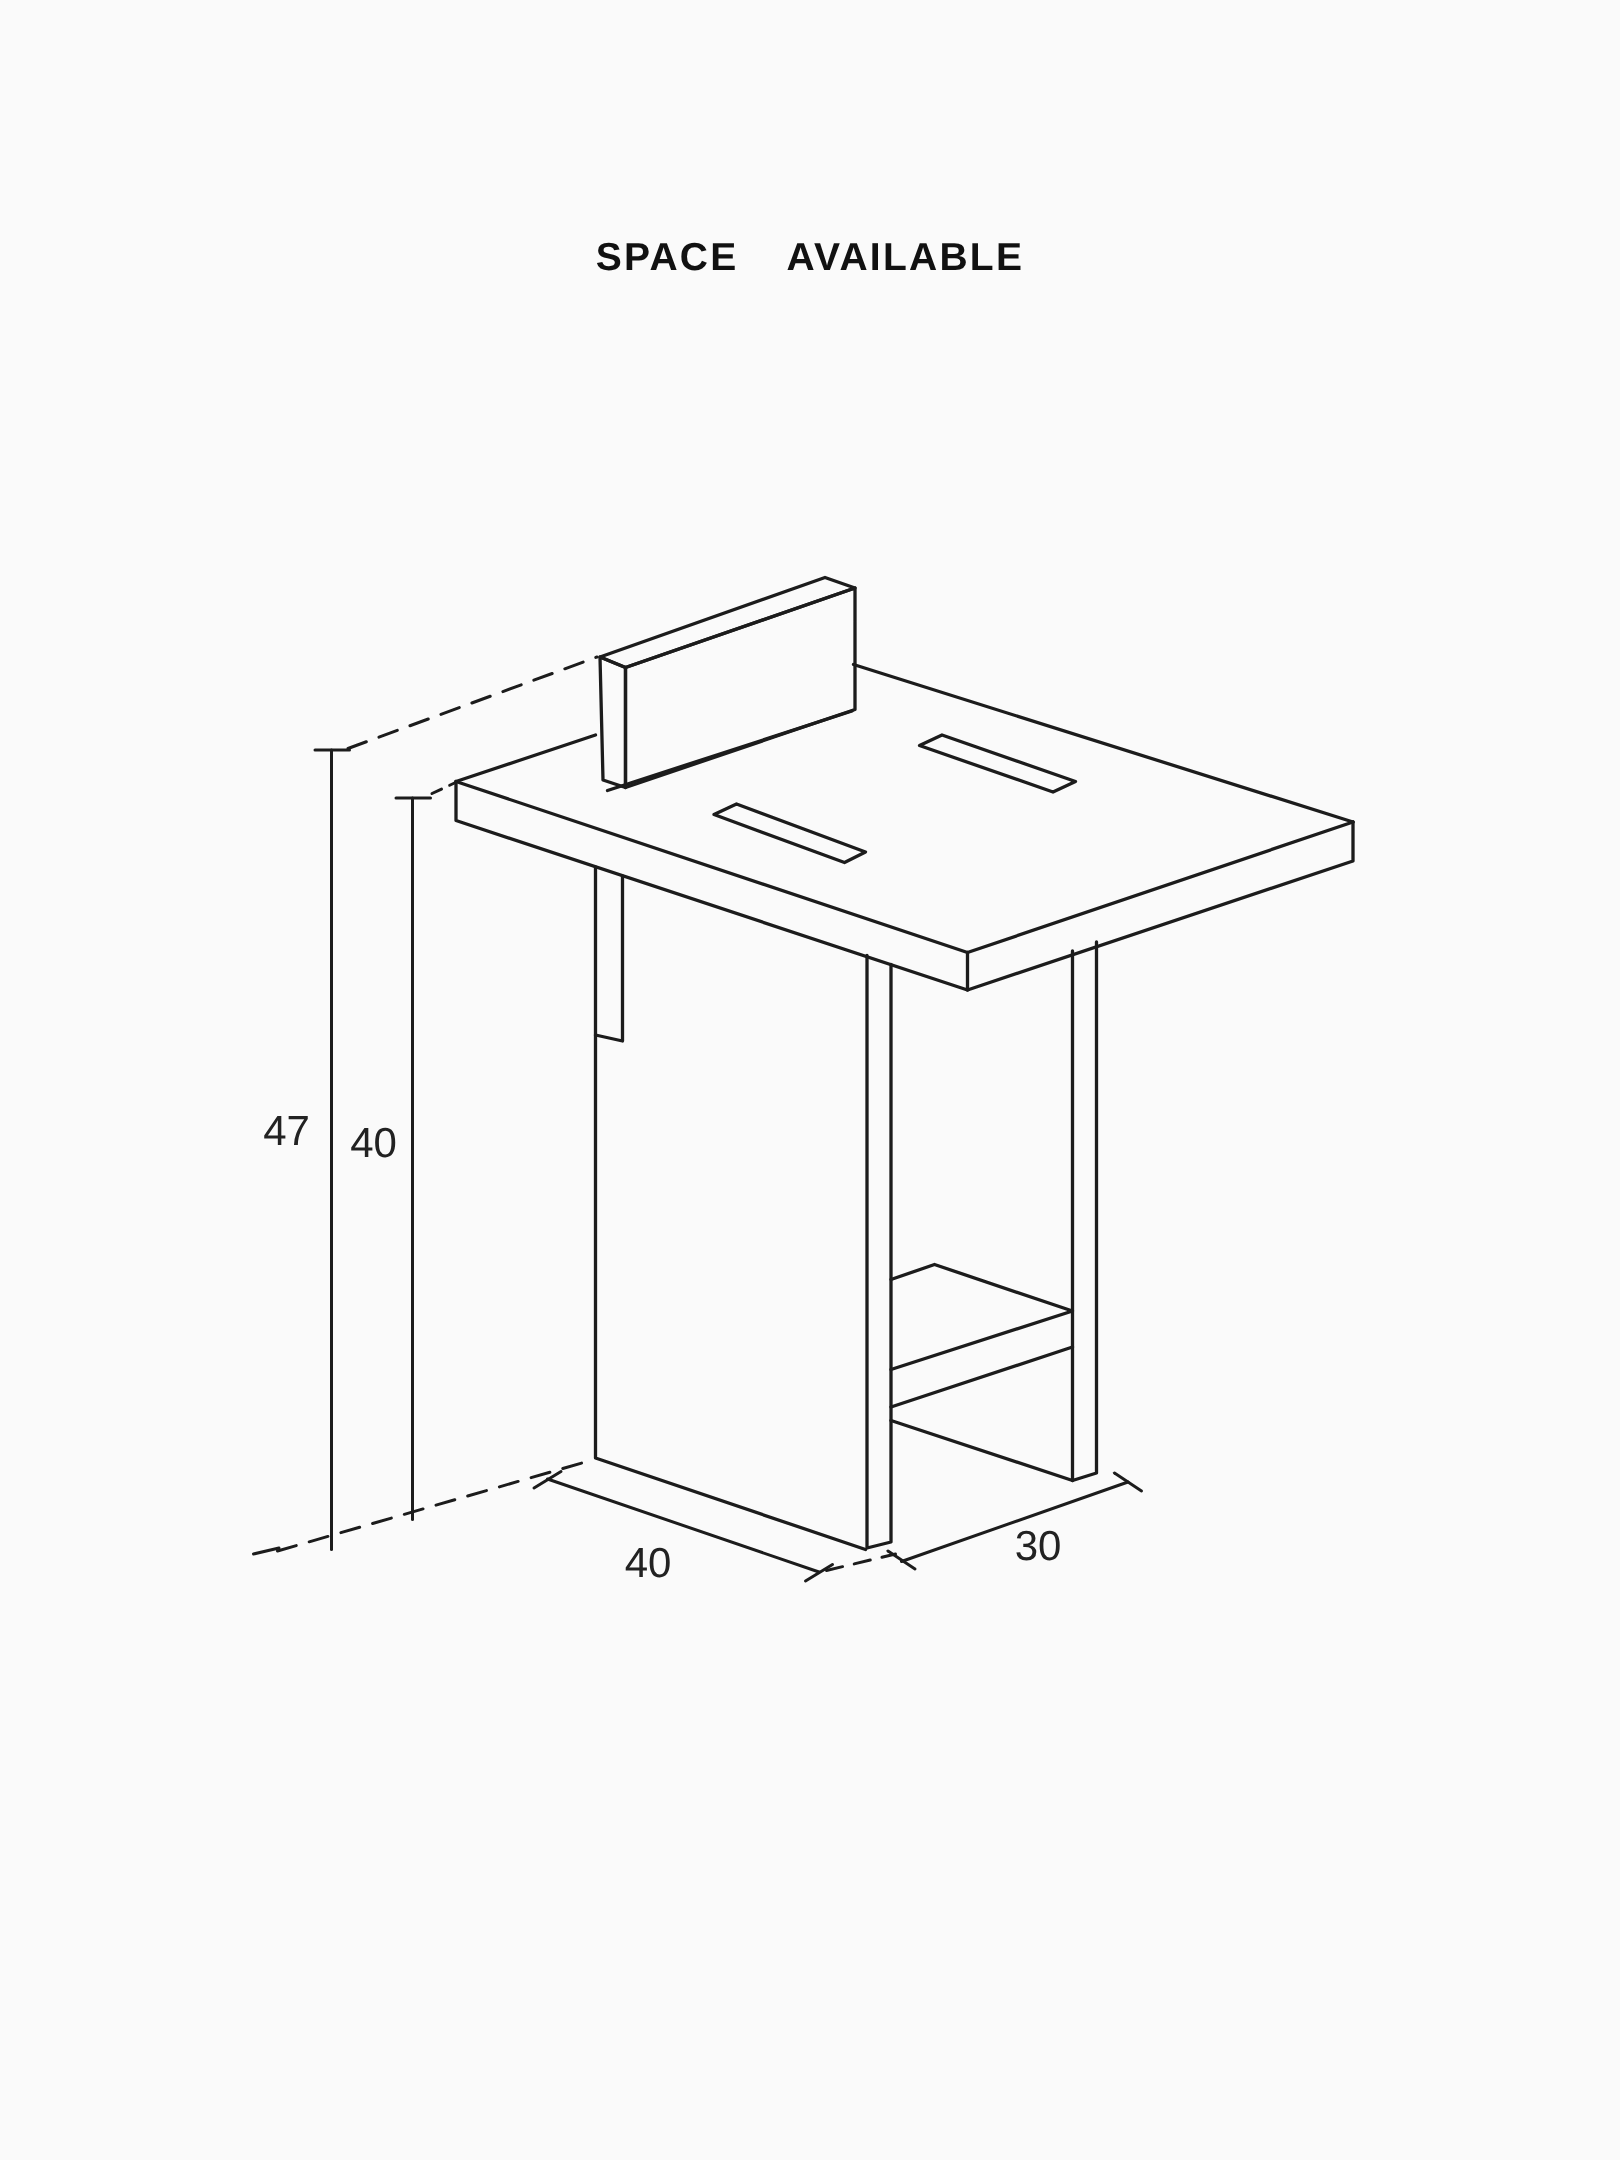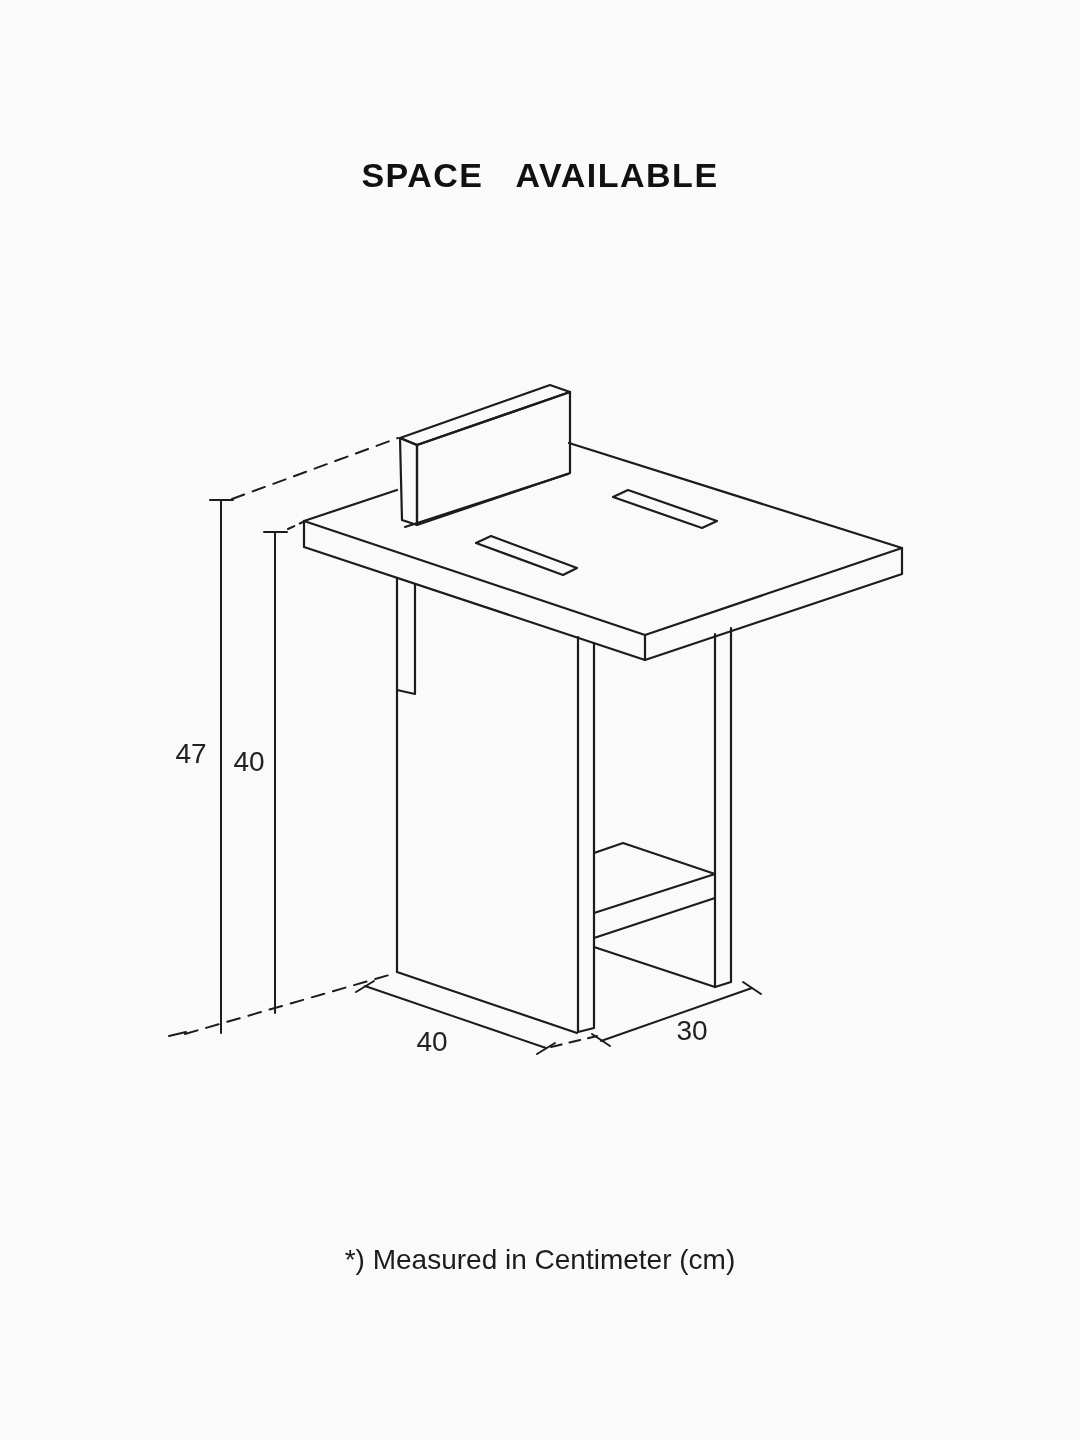--- a/index.html
+++ b/index.html
@@ -12,21 +12,21 @@
     position:relative;
     width:1080px;height:1440px;
     background:#fafafa;
     overflow:hidden;
   }
   .title{
     position:absolute;
     top:156px;left:0;right:0;
     text-align:center;
     font-weight:700;
-    font-size:34px;
+    font-size:26px;
     letter-spacing:1.5px;
     color:#111;
     white-space:nowrap;
   }
   .title .w1{margin-right:32px;}
   .drawing{
     position:absolute;
     inset:0;
   }
   .footnote{
@@ -132,15 +132,14 @@
         <path d="M743,982 L761,994"></path>
       </g>
     </g>
 
     <text x="191" y="763" text-anchor="middle">47</text>
     <text x="249" y="771" text-anchor="middle">40</text>
     <text x="432" y="1051" text-anchor="middle">40</text>
     <text x="692" y="1040" text-anchor="middle">30</text>
   </svg>
 
-  <div class="footnote">*) Measured in Centimeter (cm)</div>
 
 </div>
 
 </body></html>

